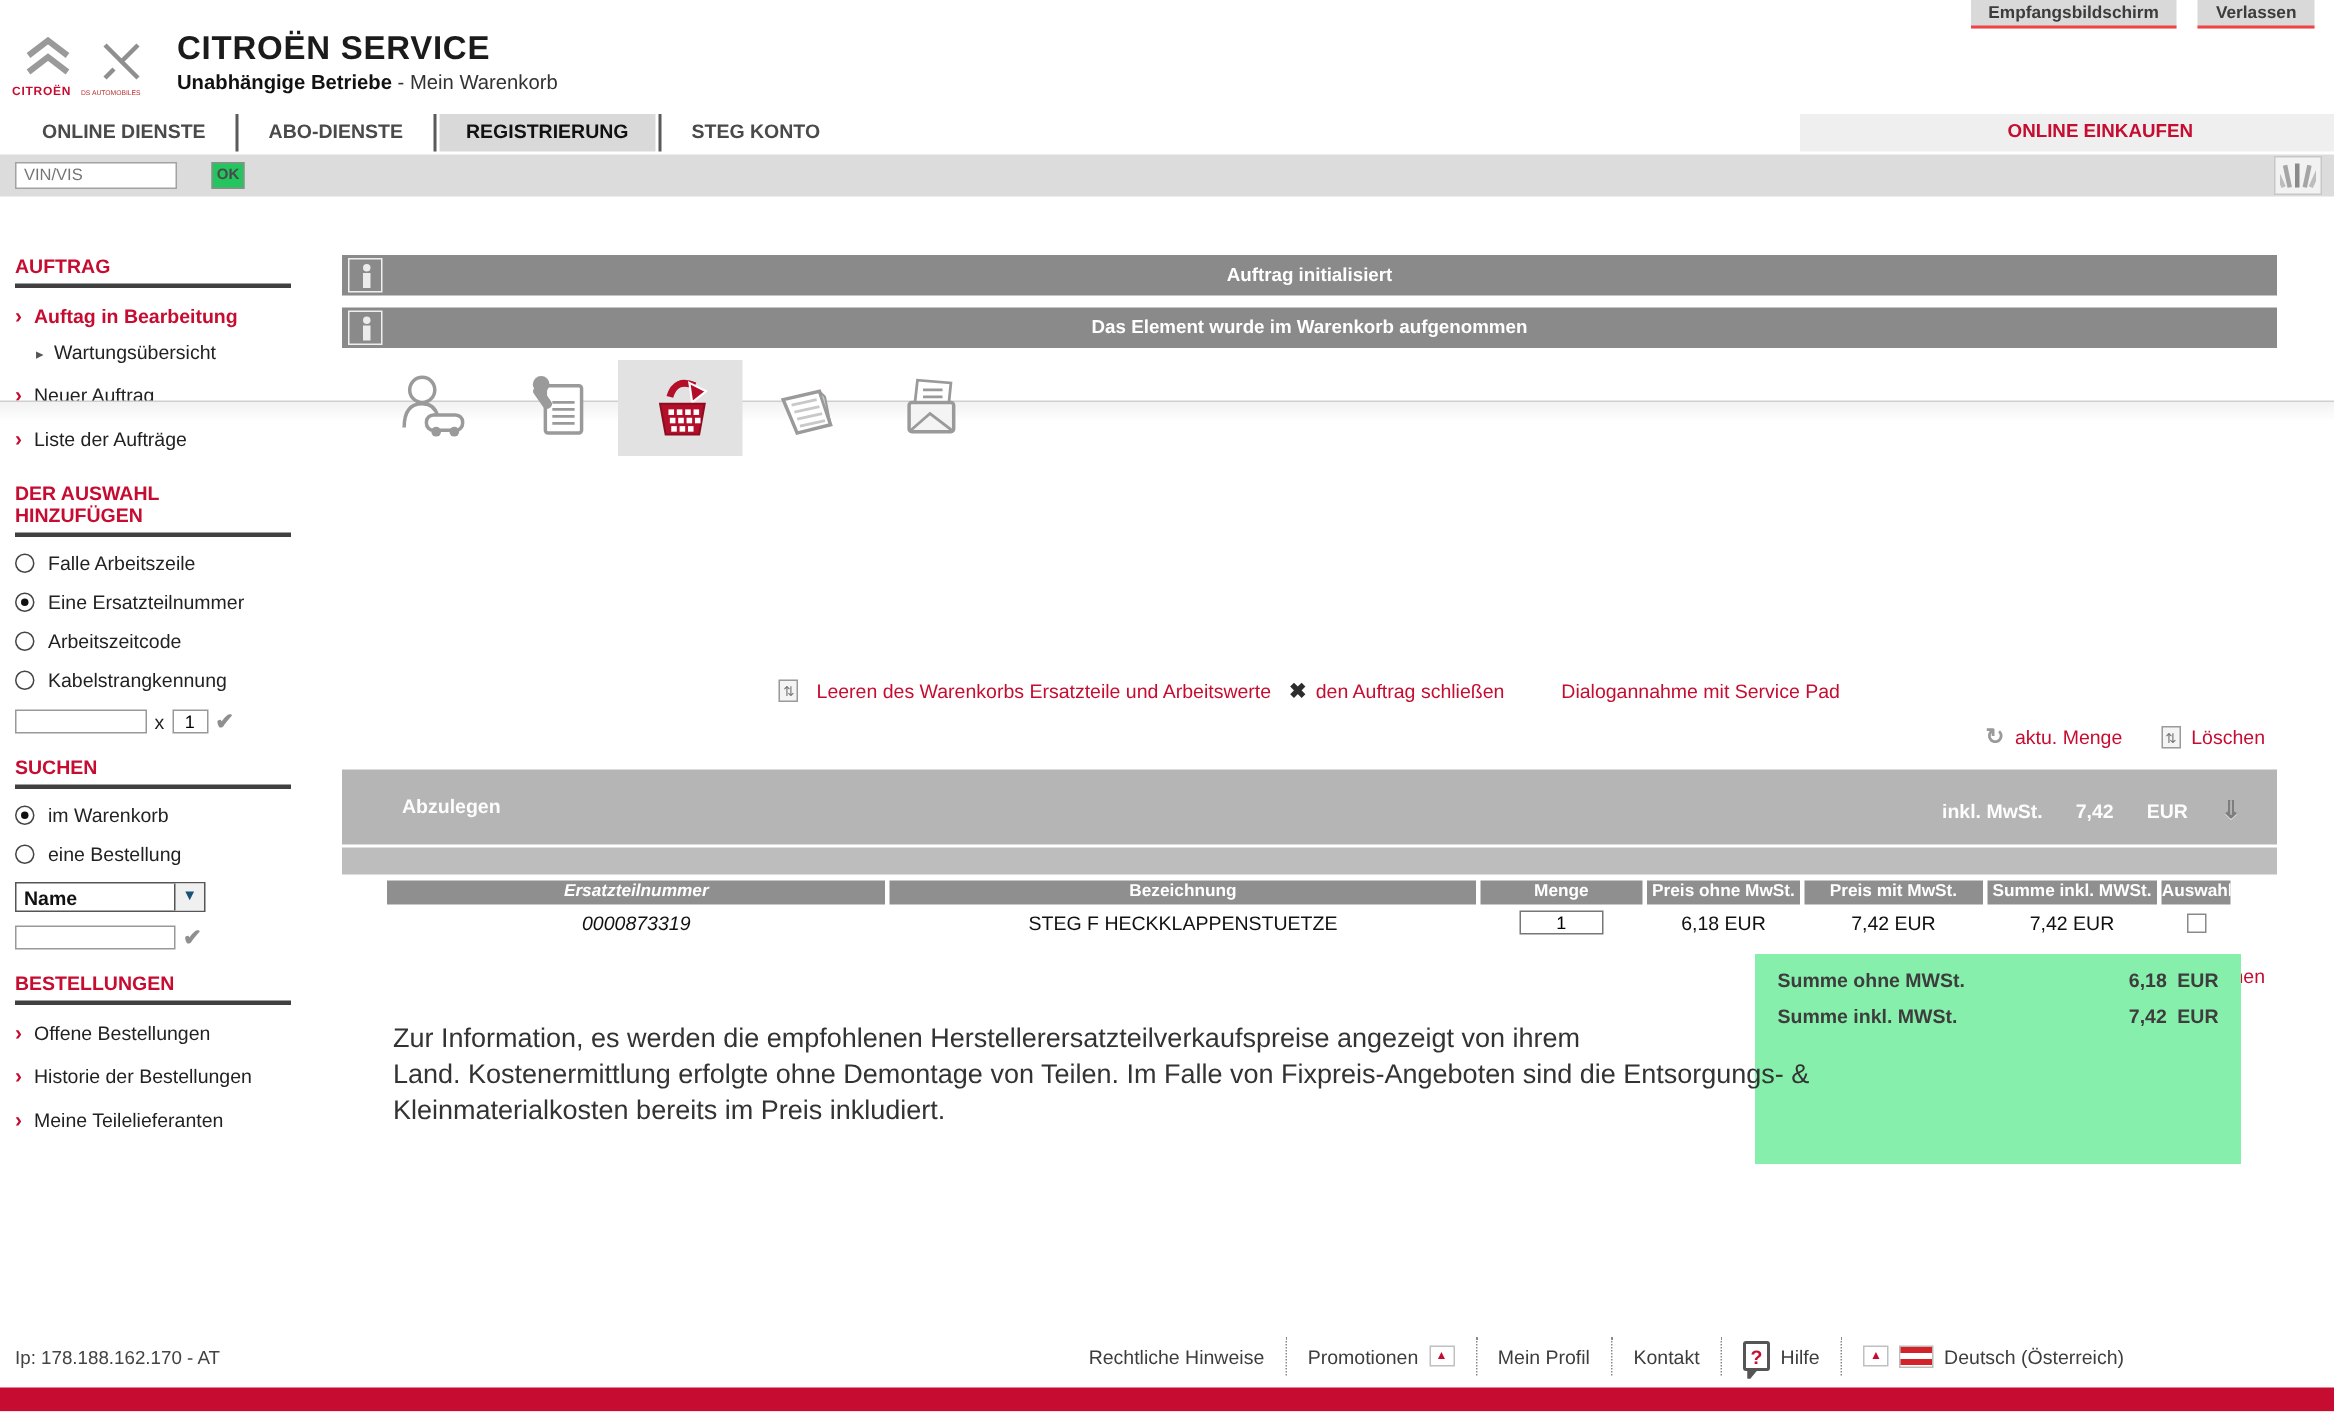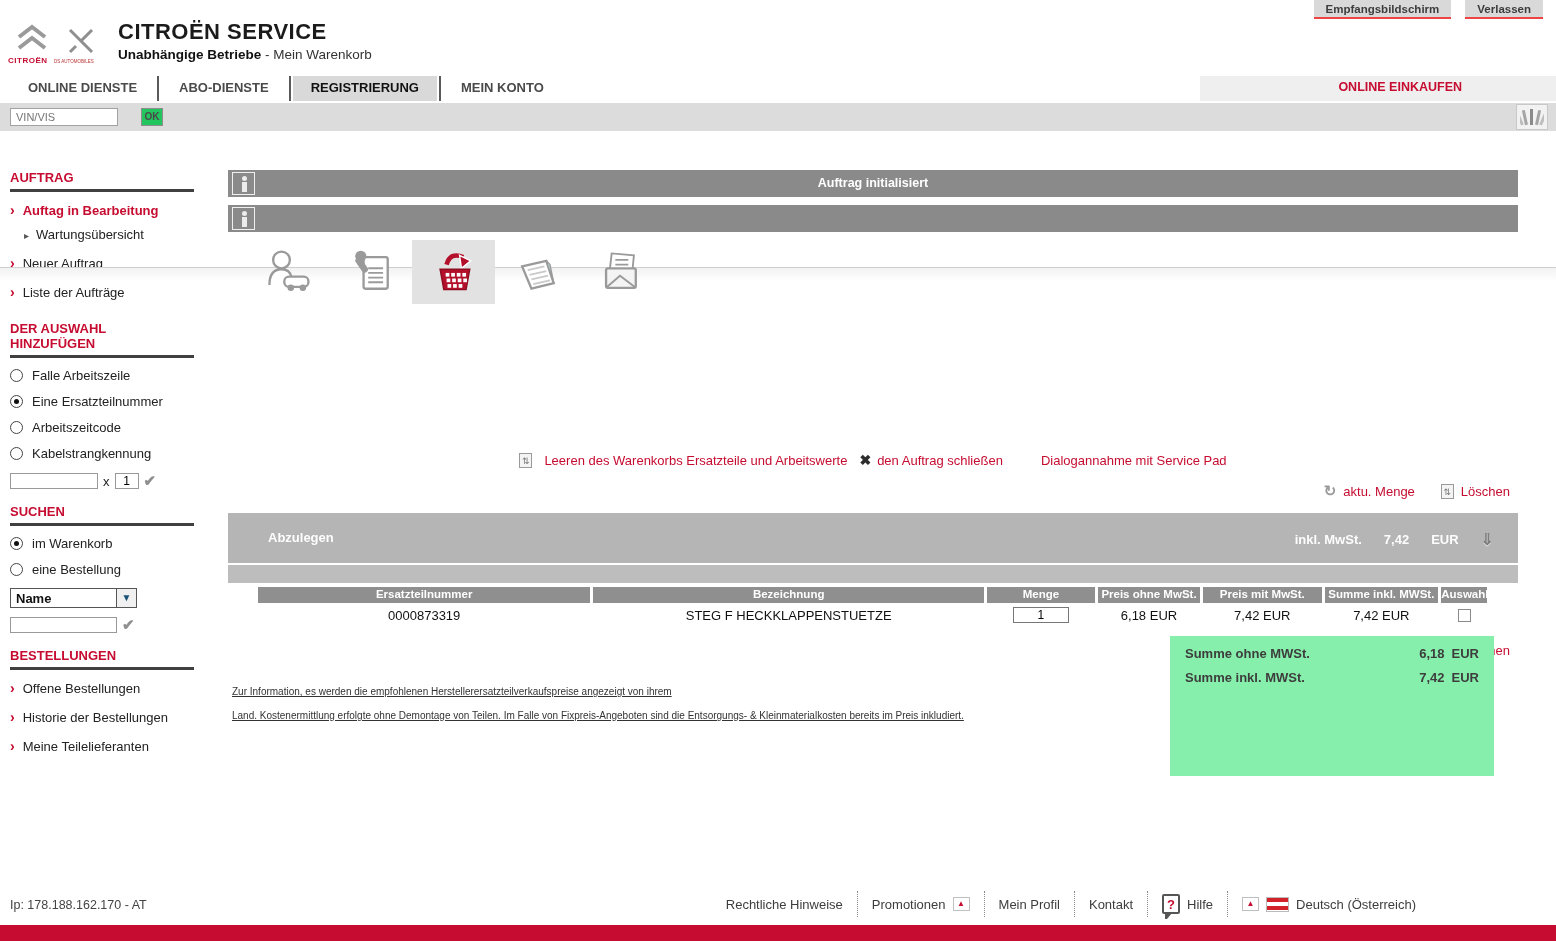--- a/index.html
+++ b/index.html
@@ -80,30 +80,30 @@
   .cartbar { position:relative; height:50px; background:#b5b5b5; margin-top:13px; }
   .cartbar .t { position:absolute; left:40px; top:17px; color:#fdfdfd; font-weight:bold; font-size:13px; }
   .cartbar .r { position:absolute; right:24px; top:17px; color:#fdfdfd; font-weight:bold; font-size:13px; display:flex; gap:22px; align-items:center; }
   .dn-arrow { color:#7e7e7e; font-size:16px; font-weight:bold; cursor:pointer; text-shadow:0 1px 0 #e8e8e8; }
   .cartstrip { height:18px; background:#bdbdbd; margin-top:2px; }
 
   .ptable { margin:4px 0 0 30px; width:1229px; }
   .ptable .hrow, .ptable .drow { display:flex; gap:3px; }
   .ptable .hcell { background:#8f8f8f; color:#fff; font-weight:bold; font-size:11.5px; height:16px; line-height:15px; text-align:center; overflow:hidden; white-space:nowrap; }
   .ptable .dcell { height:24px; display:flex; align-items:center; justify-content:center; font-size:13px; color:#111; }
-  .c0{width:348px;} .c1{width:409px;} .c2{width:113px;} .c3{width:107px;} .c4{width:124px;} .c5{width:119px;} .c6{width:48px;}
+  .c0{width:348px;font-style:italic;} .c1{width:409px;} .c2{width:113px;} .c3{width:107px;} .c4{width:124px;} .c5{width:119px;} .c6{width:48px;}
   .qty-input { width:56px; height:16px; border:1px solid #777; text-align:center; font-size:12px; font-family:"Liberation Sans", sans-serif; }
   .cbox { width:13px; height:13px; border:1px solid #8a8a8a; background:#fff; cursor:pointer; }
 
   .summary { position:absolute; left:942px; top:466px; width:324px; height:140px; background:#86efac; padding:10px 15px; }
   .sumrow { display:flex; align-items:baseline; margin-bottom:9px; font-weight:bold; color:#3d3d3d; font-size:13px; }
   .sumrow .lab { flex:1; }
   .sumrow .cur { margin-left:7px; }
 
-  .note { position:absolute; left:4px; top:510px; width:980px; font-size:10px; color:#333; line-height:24px;text-decoration:underline; }
+  .note { position:absolute; left:34px; top:510px; width:980px; font-size:18px; color:#333; line-height:24px; }
 
   
   .footer-ip { position:absolute; left:10px; top:898px; font-size:12.5px; color:#444; }
   .footer-links { position:absolute; right:126px; top:890px; display:flex; align-items:center; font-size:13px; color:#3d3d3d; }
   .f-item { display:flex; align-items:center; gap:7px; padding:4px 14px; cursor:pointer; white-space:nowrap; }
   .f-sep { border-left:1px dotted #8a8a8a; height:26px; }
   .tri-box { width:17px; height:14px; border:1px solid #c0c0c0; background:#fff; text-align:center; line-height:12px; font-size:8px; color:#c60c30; }
   .help-ico { width:18px; height:20px; border:2px solid #555; border-radius:2px; color:#c60c30; font-weight:bold; font-size:13px; text-align:center; line-height:17px; position:relative; background:#fff; }
   .help-ico::after { content:""; position:absolute; left:1px; bottom:-7px; width:0; height:0; border-left:2px solid #555; border-right:5px solid transparent; border-top:6px solid #555; }
   .flag-at { width:23px; height:15px; border:1px solid #bbb; display:flex; flex-direction:column; }
@@ -137,21 +137,21 @@
 
   <div class="tabs">
     <div class="tabband"></div>
     <div class="tab-row">
       <div class="tab">ONLINE DIENSTE</div>
       <div class="tab-sep"></div>
       <div class="tab">ABO-DIENSTE</div>
       <div class="tab-sep"></div>
       <div class="tab active">REGISTRIERUNG</div>
       <div class="tab-sep"></div>
-      <div class="tab">MEIN KONTO</div>
+      <div class="tab">STEG KONTO</div>
     </div>
     <div class="online-link">ONLINE EINKAUFEN</div>
   </div>
 
   <div class="vinbar">
     <input class="vin-input" placeholder="VIN/VIS" style="">
     <div class="ok-btn">OK</div>
     <div class="book-btn">
       <svg width="24" height="20" viewBox="0 0 24 20">
         <g fill="#8a8a8a">
@@ -249,20 +249,21 @@
           <div class="dot"></div>
           <div class="stem"></div>
         </div>
       <div class="txt">Auftrag initialisiert</div>
     </div>
     <div class="infobar">
       <div class="i-ico">
           <div class="dot"></div>
           <div class="stem"></div>
         </div>
+      <div class="txt">Das Element wurde im Warenkorb aufgenommen</div>
     </div>
 
     <div class="steps">
       <div class="stepline"></div>
       <div class="step-row">
         <div class="step">
           <svg width="52" height="52" viewBox="0 0 56 56">
             <circle cx="21" cy="15" r="9" fill="#fff" stroke="#9a9a9a" stroke-width="2.5"></circle>
             <path d="M8 42 Q8 25 21 25 Q30 25 32 34" fill="#fff" stroke="#9a9a9a" stroke-width="2.5"></path>
             <rect x="24" y="33" width="26" height="11" rx="5" fill="#fff" stroke="#9a9a9a" stroke-width="2.5"></rect>

